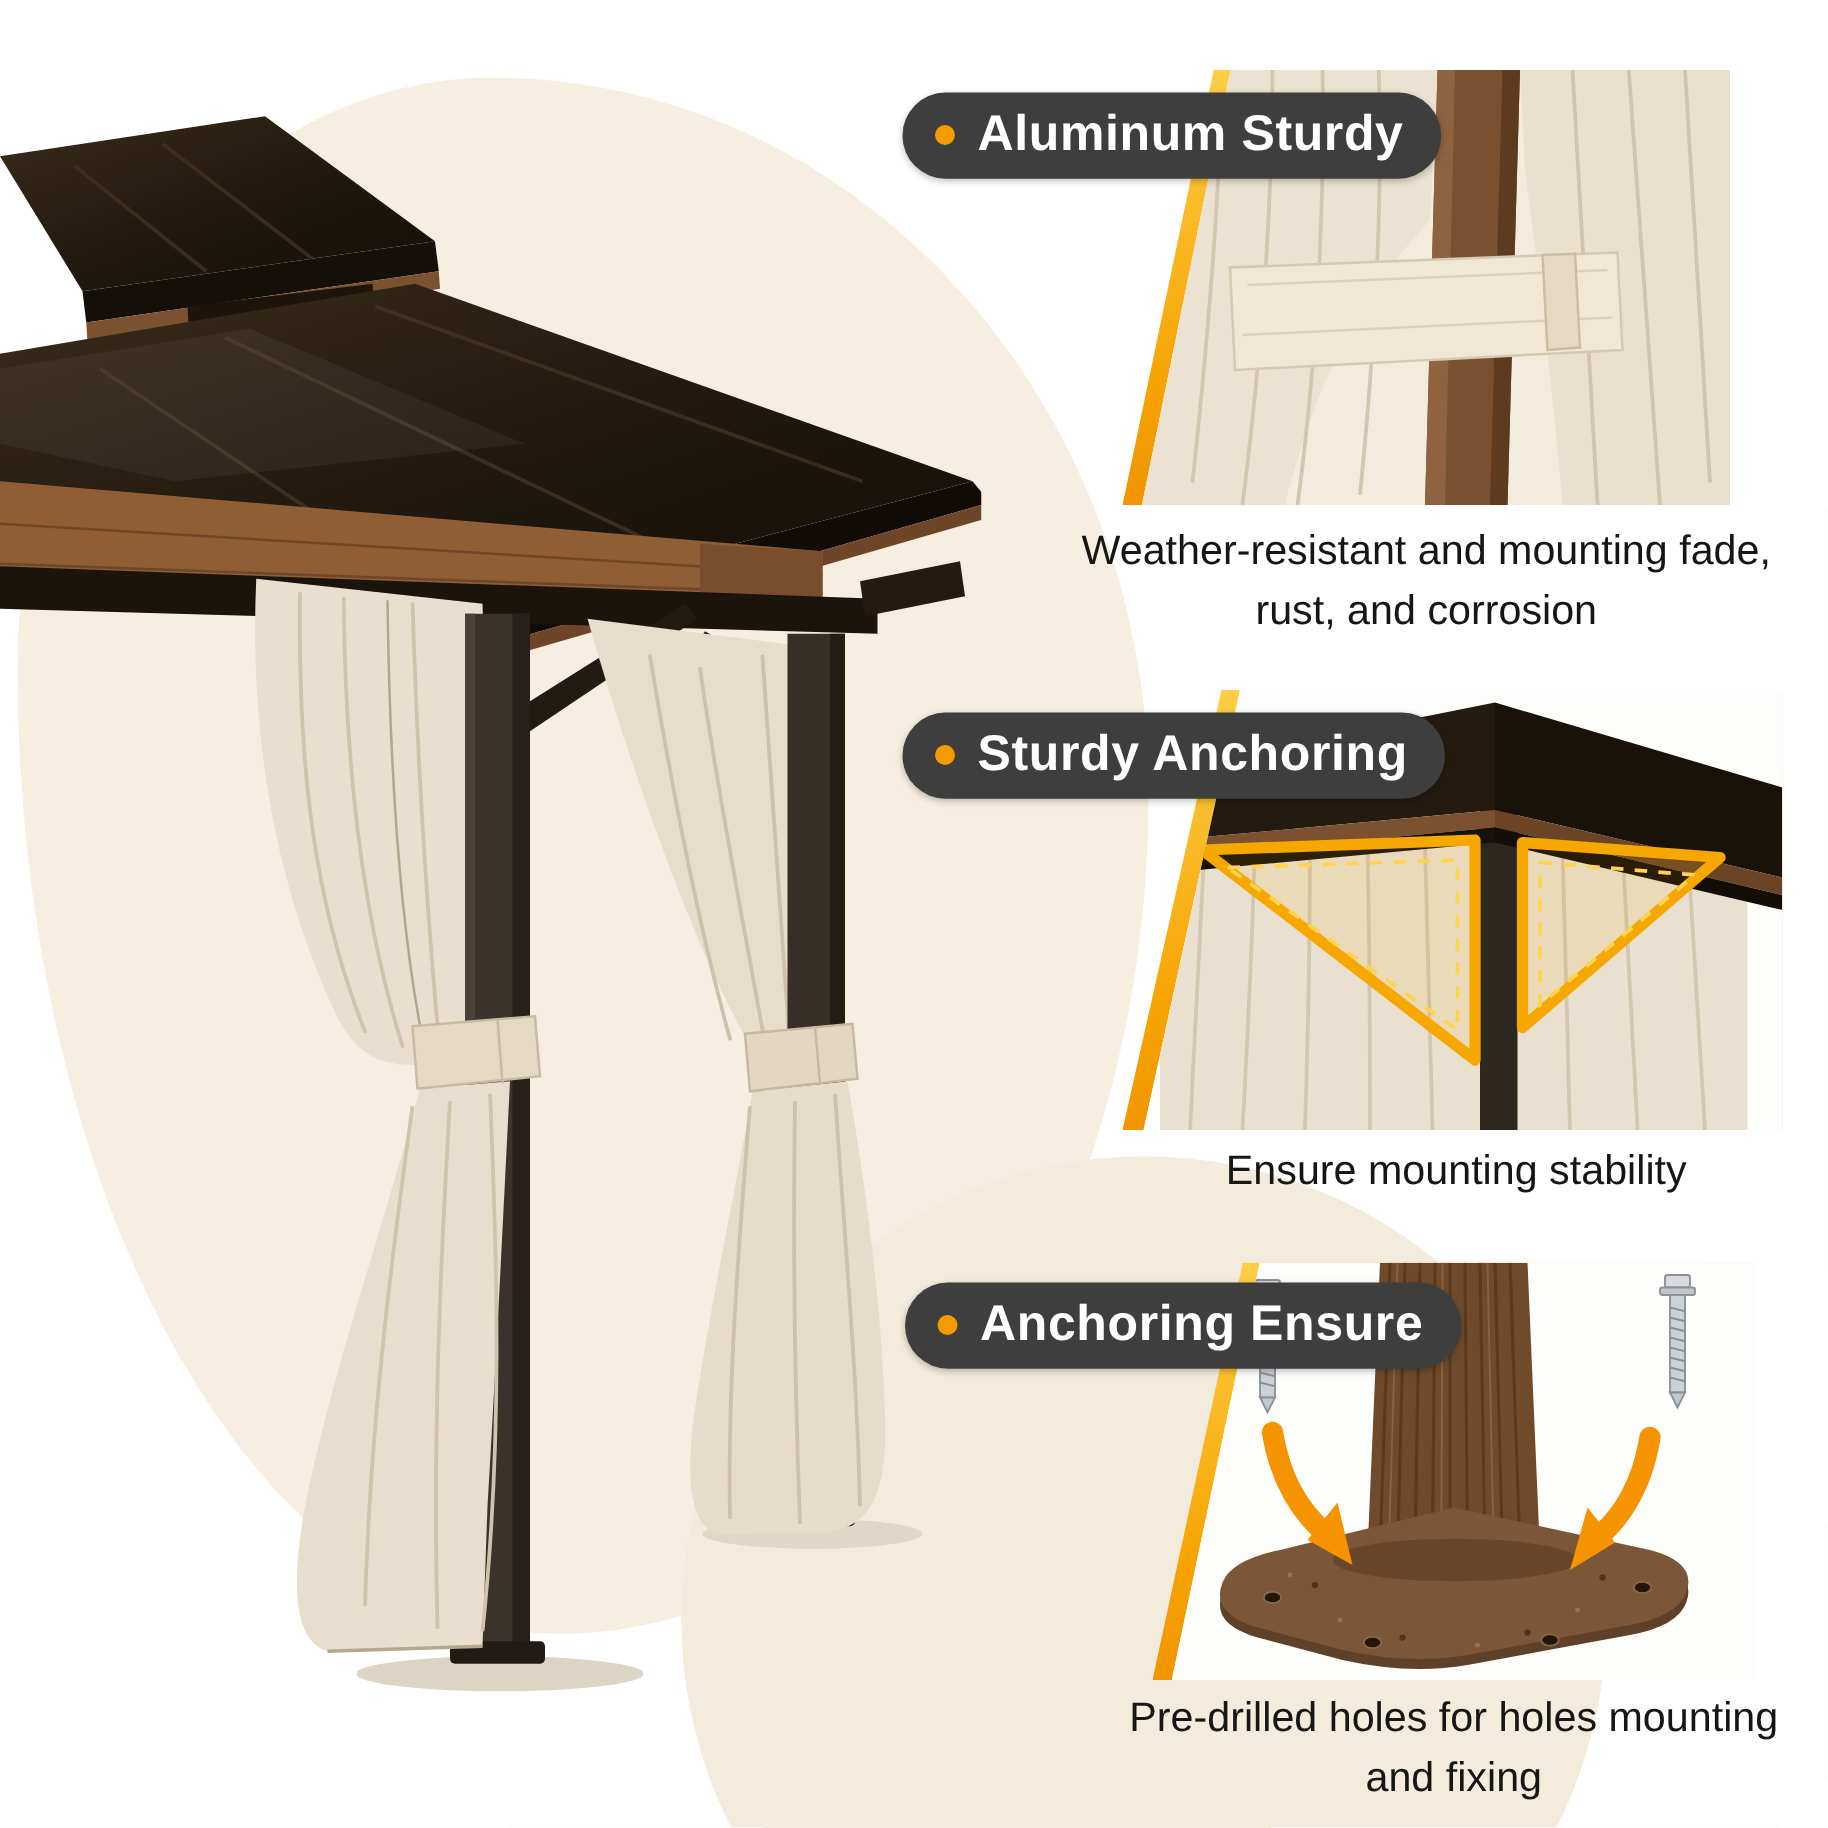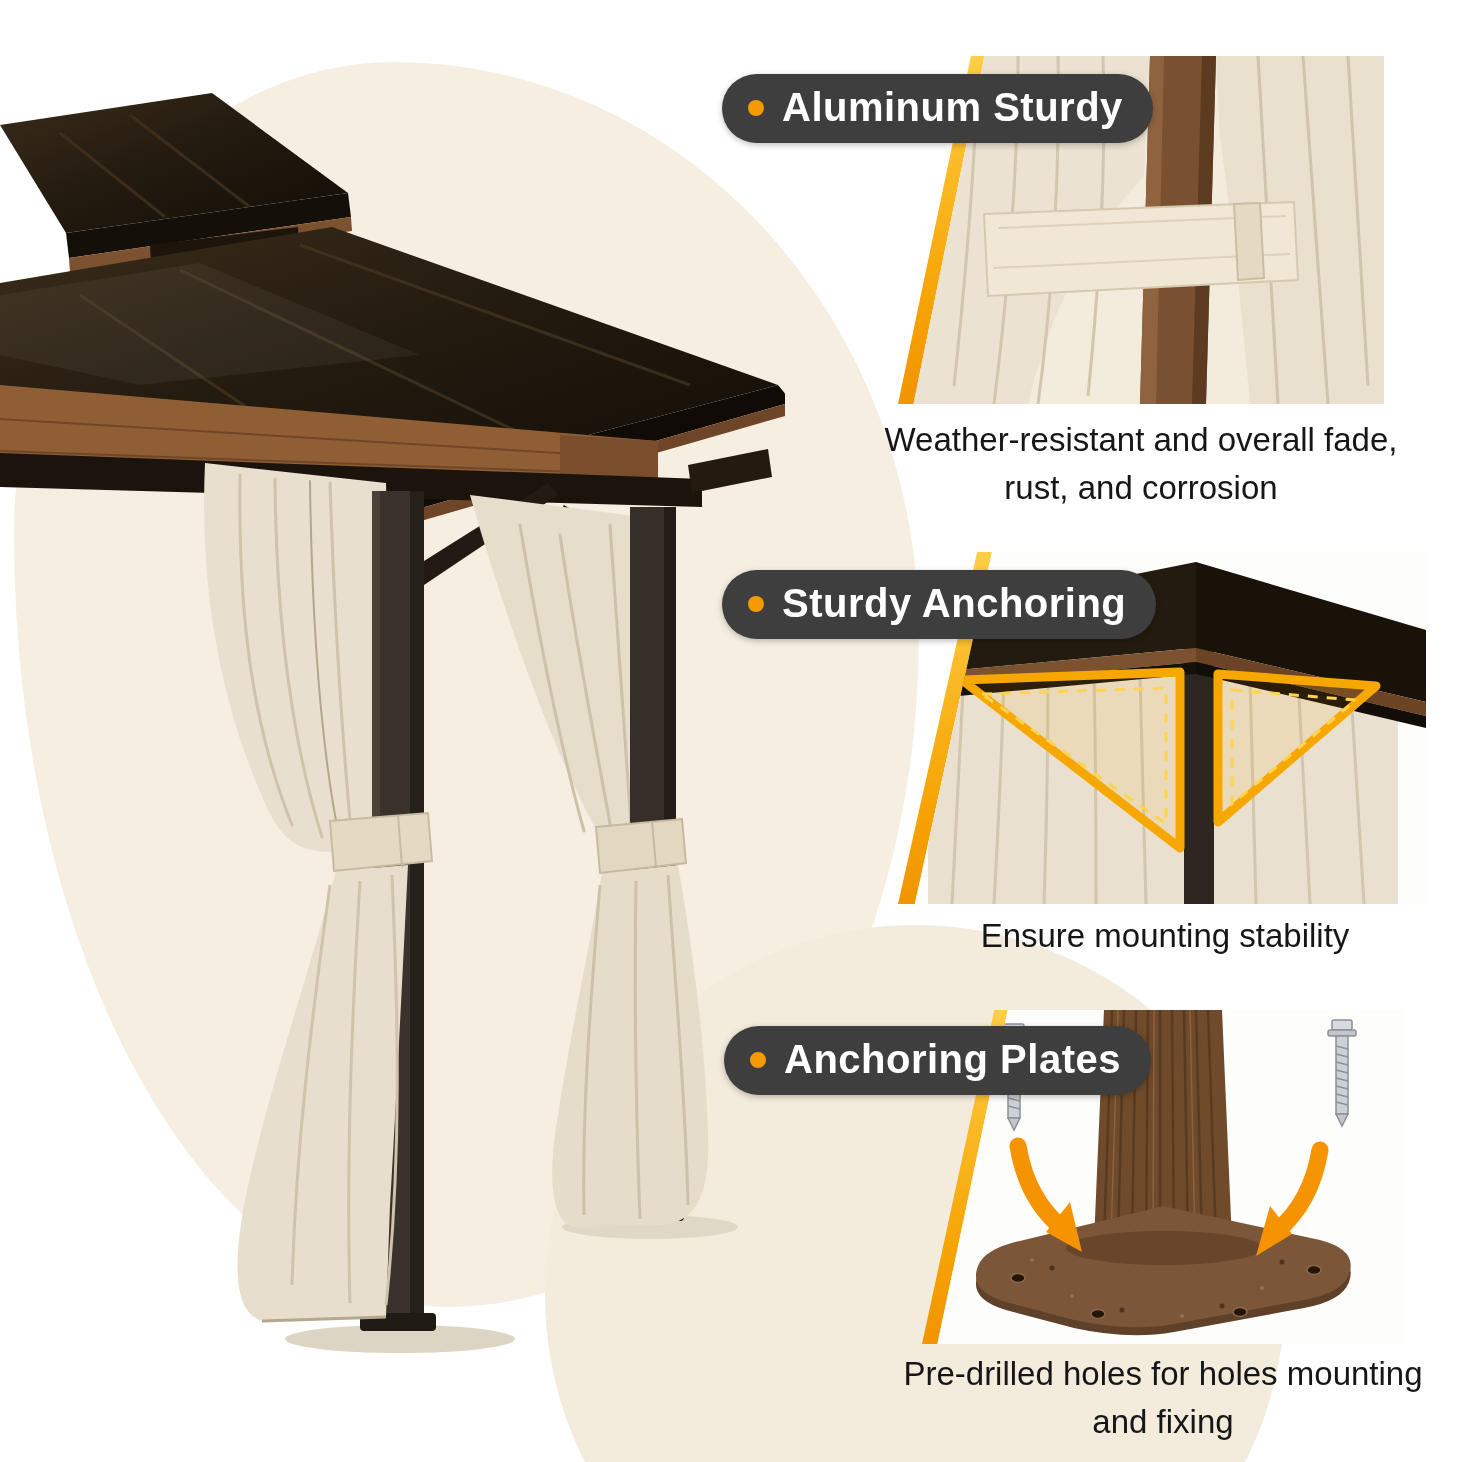--- a/index.html
+++ b/index.html
@@ -147,21 +147,21 @@
         </g>
         <g>
           <path d="M 86,158 L 396,146 L 400,224 L 90,240 Z" fill="#f0e7d5" stroke="#d5c9b0" stroke-width="2"></path>
           <path d="M 100,172 L 388,160 M 96,212 L 392,198" stroke="#ddd2b9" stroke-width="2" fill="none"></path>
           <polygon points="336,148 362,147 366,222 340,224" fill="#e4dac4" stroke="#cabda2" stroke-width="2"></polygon>
         </g>
       </svg>
     </div>
   </div>
 
-  <div class="desc" style="left:851px; top:416px; width:580px;">Weather-resistant and overall fade, rust, and corrosion</div>
+  <div class="desc" style="left:851px; top:416px; width:580px;">Weather-resistant and mounting fade, rust, and corrosion</div>
 
   <div class="pill" style="left:722px; top:570px;">
     <span class="dot"></span>
     <span>Sturdy Anchoring</span>
   </div>
 
   <div class="panel" style="left:898px; top:552px; width:528px; height:352px;">
     <div class="accent"></div>
     <div class="content">
       <svg viewBox="0 0 528 352">
@@ -186,21 +186,21 @@
           <polygon points="334,138 458,148 334,252" fill="none" stroke="#ffd34d" stroke-width="3" stroke-dasharray="10 9"></polygon>
         </g>
       </svg>
     </div>
   </div>
 
   <div class="desc" style="left:875px; top:912px; width:580px;">Ensure mounting stability</div>
 
   <div class="pill" style="left:724px; top:1026px;">
     <span class="dot"></span>
-    <span>Anchoring Plates</span>
+    <span>Anchoring Ensure</span>
   </div>
 
   <div class="panel" style="left:922px; top:1010px; width:482px; height:334px;">
     <div class="accent"></div>
     <div class="content">
       <svg viewBox="0 0 482 334">
         <rect width="482" height="334" fill="#fdfdfc"></rect>
         <g>
           <polygon points="182,0 300,0 310,232 172,232" fill="#6f4b2c"></polygon>
           <path d="M 190,0 L 182,230 M 202,0 L 196,231 M 214,0 L 210,231 M 226,0 L 224,232 M 238,0 L 238,232 M 250,0 L 252,232 M 262,0 L 266,232 M 274,0 L 280,231 M 286,0 L 294,231" stroke="#5a3a1e" stroke-width="2.5" fill="none"></path>

